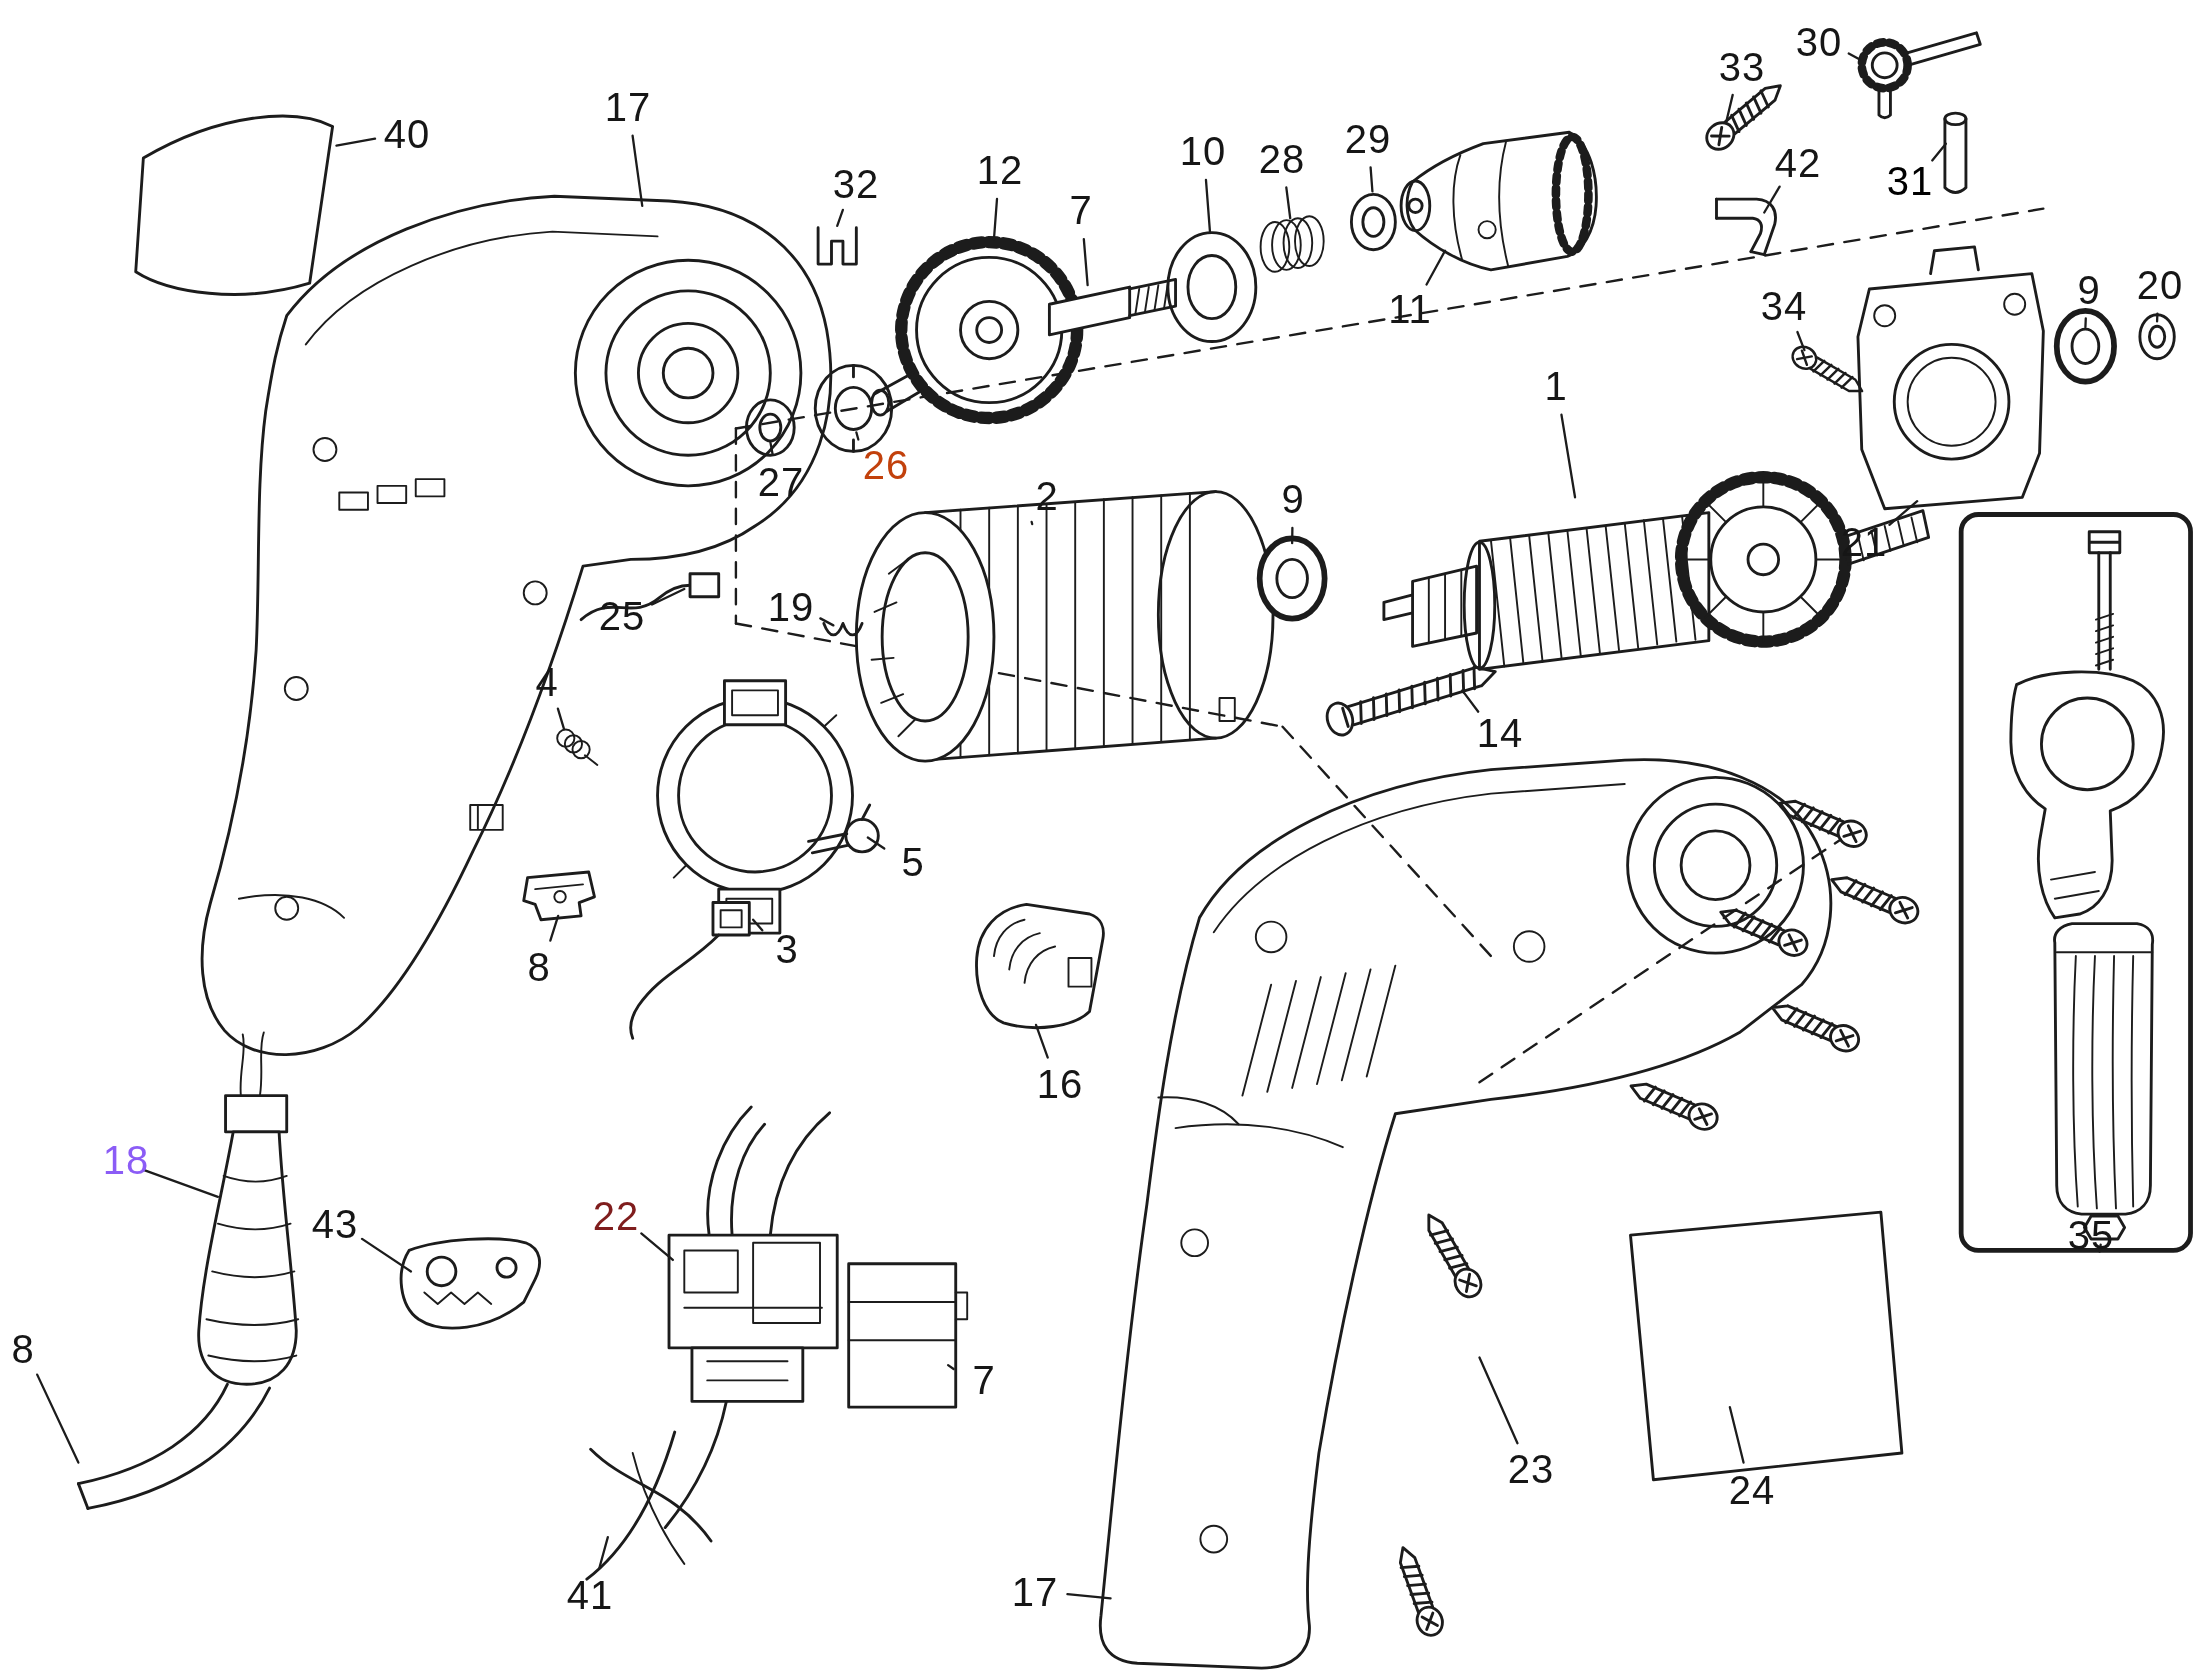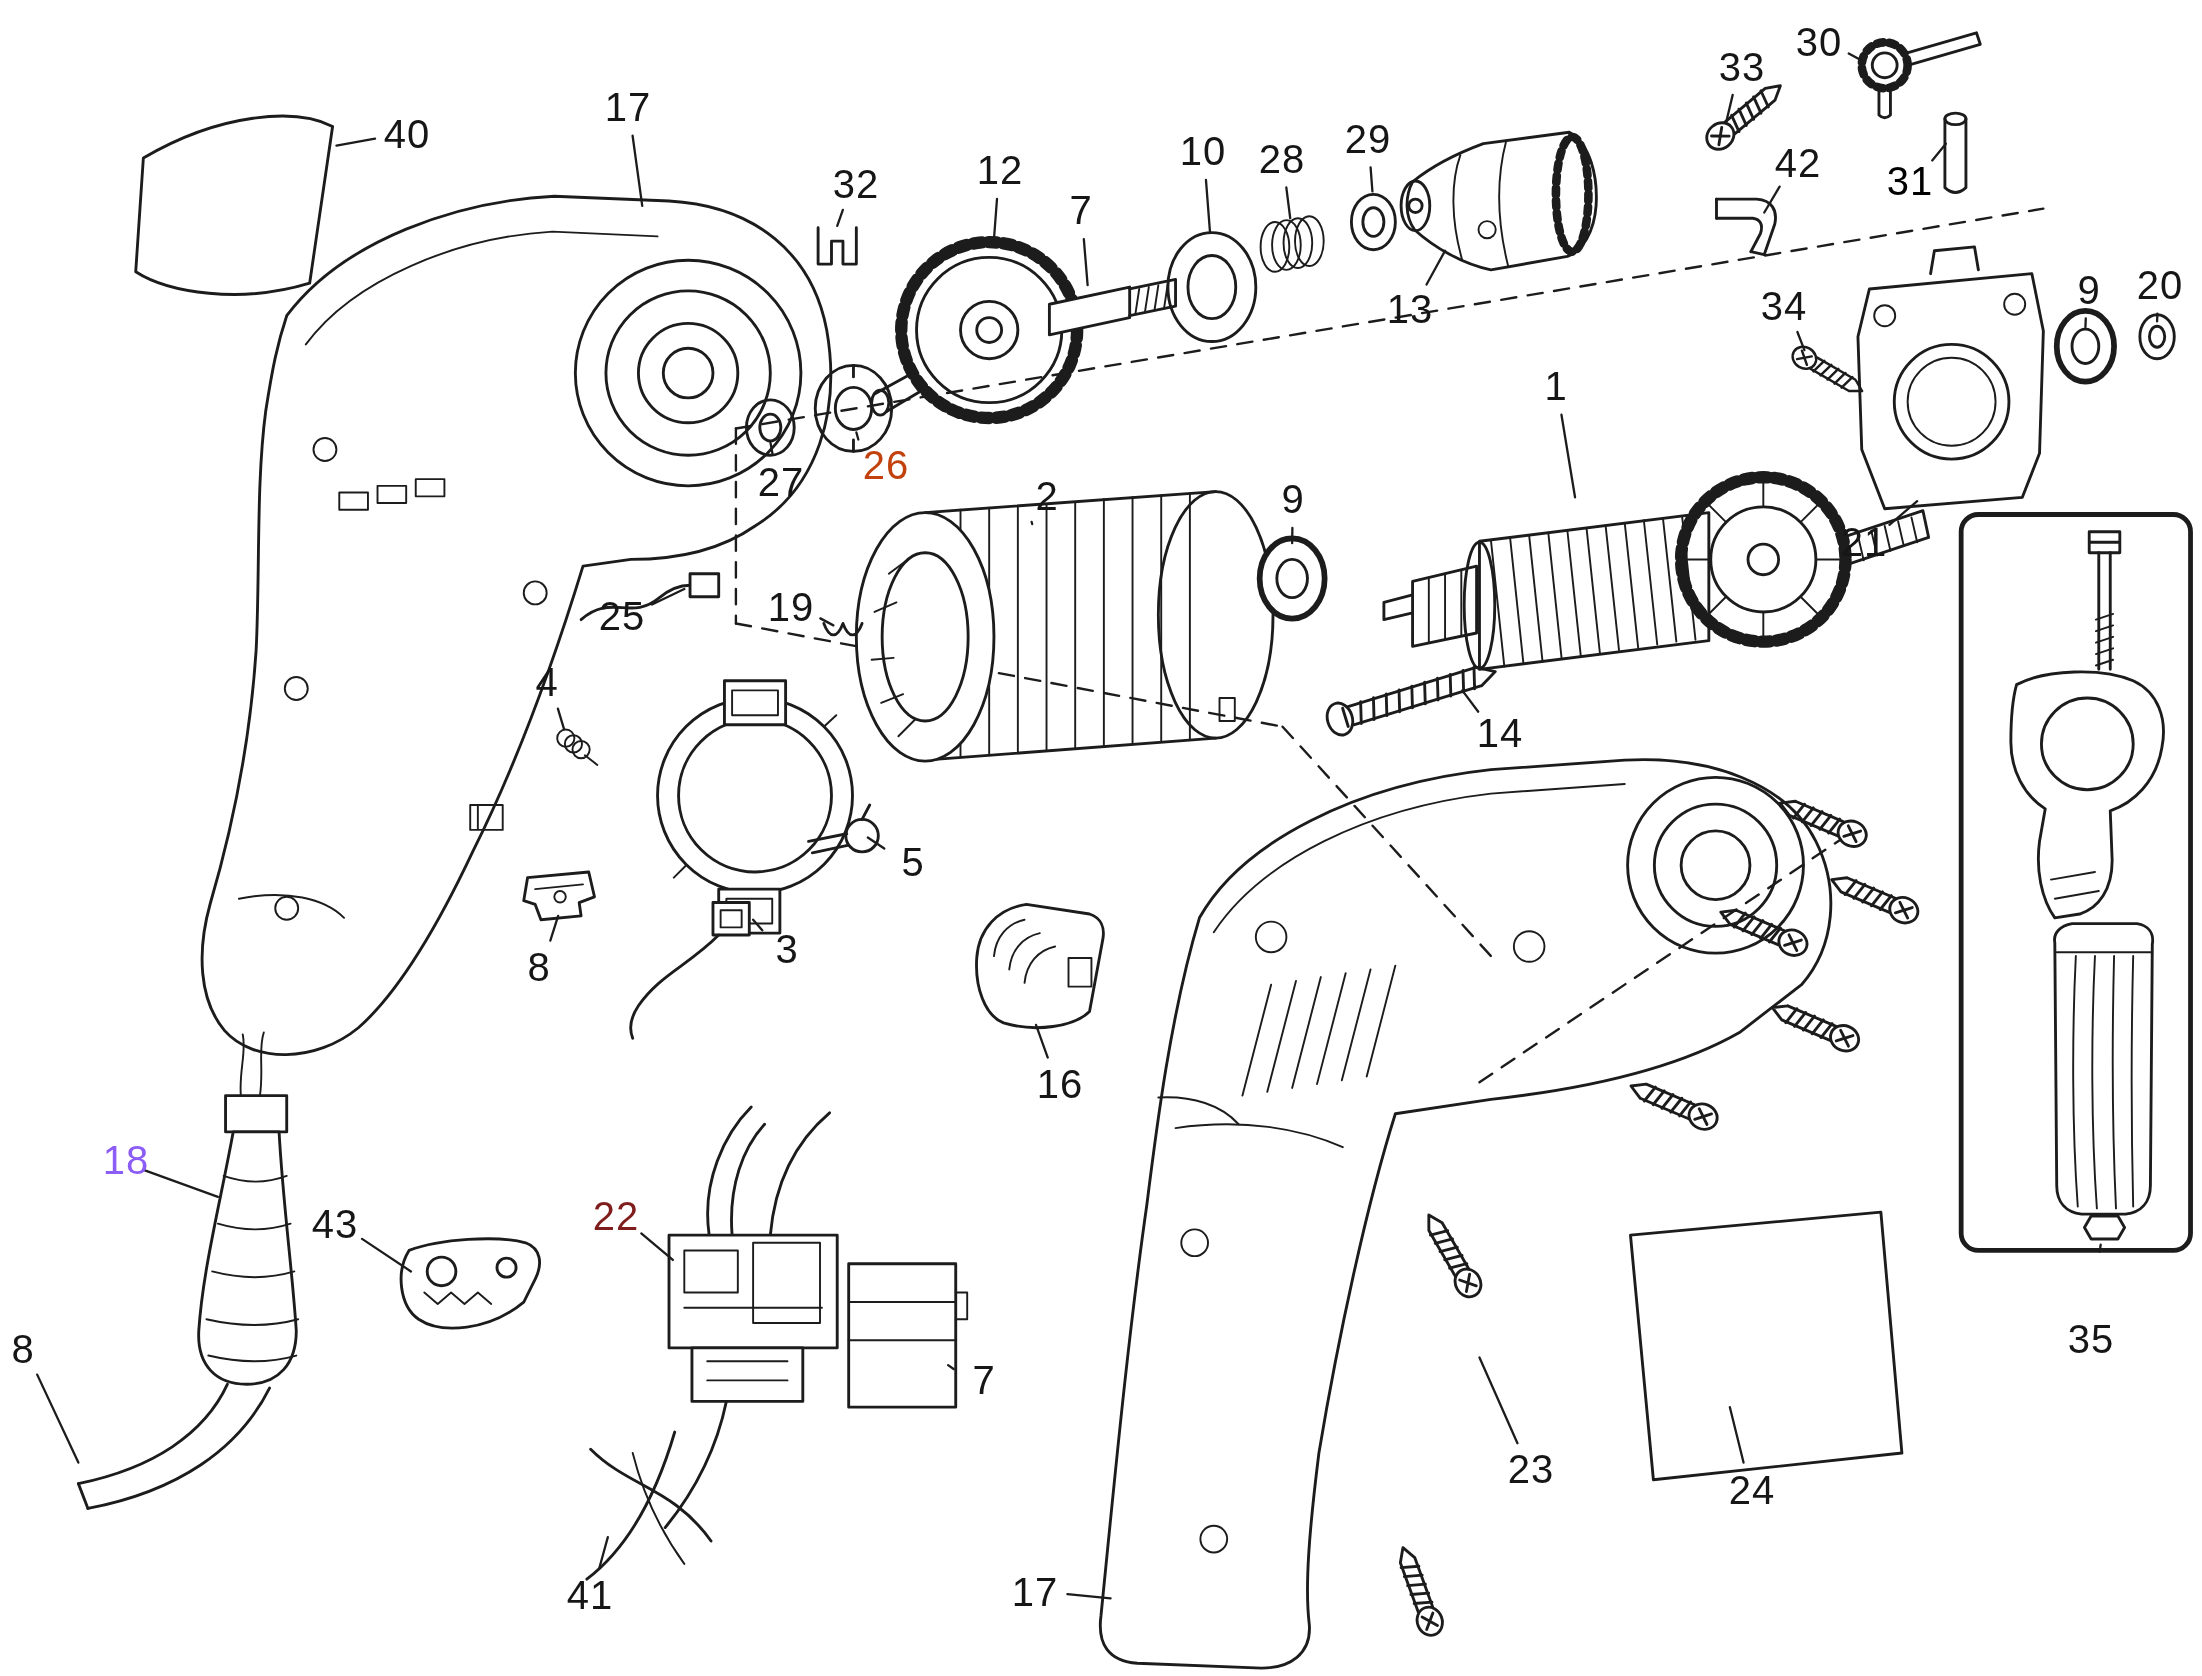--- a/index.html
+++ b/index.html
@@ -397,21 +397,21 @@
 
   <div>
       <div class="callout" style="left: 407px; top: 134px; color: rgb(22, 22, 22);">40</div>
       <div class="callout" style="left: 628px; top: 107px; color: rgb(22, 22, 22);">17</div>
       <div class="callout" style="left: 856px; top: 184px; color: rgb(22, 22, 22);">32</div>
       <div class="callout" style="left: 1000px; top: 170px; color: rgb(22, 22, 22);">12</div>
       <div class="callout" style="left: 1081px; top: 210px; color: rgb(22, 22, 22);">7</div>
       <div class="callout" style="left: 1203px; top: 151px; color: rgb(22, 22, 22);">10</div>
       <div class="callout" style="left: 1282px; top: 159px; color: rgb(22, 22, 22);">28</div>
       <div class="callout" style="left: 1368px; top: 139px; color: rgb(22, 22, 22); text-align: right;">29</div>
-      <div class="callout" style="left: 1410px; top: 309px; color: rgb(22, 22, 22);">13</div>
+      <div class="callout" style="left: 1410px; top: 309px; color: rgb(22, 22, 22);">11</div>
       <div class="callout" style="left: 1742px; top: 67px; color: rgb(22, 22, 22);">33</div>
       <div class="callout" style="left: 1819px; top: 42px; color: rgb(22, 22, 22);">30</div>
       <div class="callout" style="left: 1798px; top: 163px; color: rgb(22, 22, 22);">42</div>
       <div class="callout" style="left: 1910px; top: 181px; color: #000000;">31</div>
       <div class="callout" style="left: 1784px; top: 306px; color: rgb(22, 22, 22);">34</div>
       <div class="callout" style="left: 2089px; top: 290px; color: rgb(22, 22, 22);">9</div>
       <div class="callout" style="left: 2160px; top: 285px; color: rgb(22, 22, 22);">20</div>
       <div class="callout" style="left: 781px; top: 482px; color: rgb(22, 22, 22);">27</div>
       <div class="callout" style="left: 874px; top: 465px; color: #c2410c; margin-left: 12px;">26</div>
       <div class="callout" style="left: 1047px; top: 496px; color: rgb(22, 22, 22);">2</div>
@@ -428,16 +428,16 @@
       <div class="callout" style="left: 1060px; top: 1084px; color: rgb(22, 22, 22);">16</div>
       <div class="callout" style="left: 126px; top: 1160px; color: #8b5cf6; text-align: center;">18</div>
       <div class="callout" style="left: 335px; top: 1224px; color: rgb(22, 22, 22);">43</div>
       <div class="callout" style="left: 616px; top: 1216px; color: #7f1d1d;">22</div>
       <div class="callout" style="left: 984px; top: 1380px; color: rgb(22, 22, 22);">7</div>
       <div class="callout" style="left: 23px; top: 1349px; color: rgb(22, 22, 22);">8</div>
       <div class="callout" style="left: 590px; top: 1595px; color: rgb(22, 22, 22);">41</div>
       <div class="callout" style="left: 1035px; top: 1592px; color: rgb(22, 22, 22);">17</div>
       <div class="callout" style="left: 1531px; top: 1469px; color: rgb(22, 22, 22);">23</div>
       <div class="callout" style="left: 1752px; top: 1490px; color: rgb(22, 22, 22);">24</div>
-      <div class="callout" style="left: 2091px; top: 1339px; color: rgb(22, 22, 22);">35</div>
+      <div class="callout" style="left: 2091px; top: 1235px; color: rgb(22, 22, 22);">35</div>
     </div>
 </div>
 
 
 </body></html>

